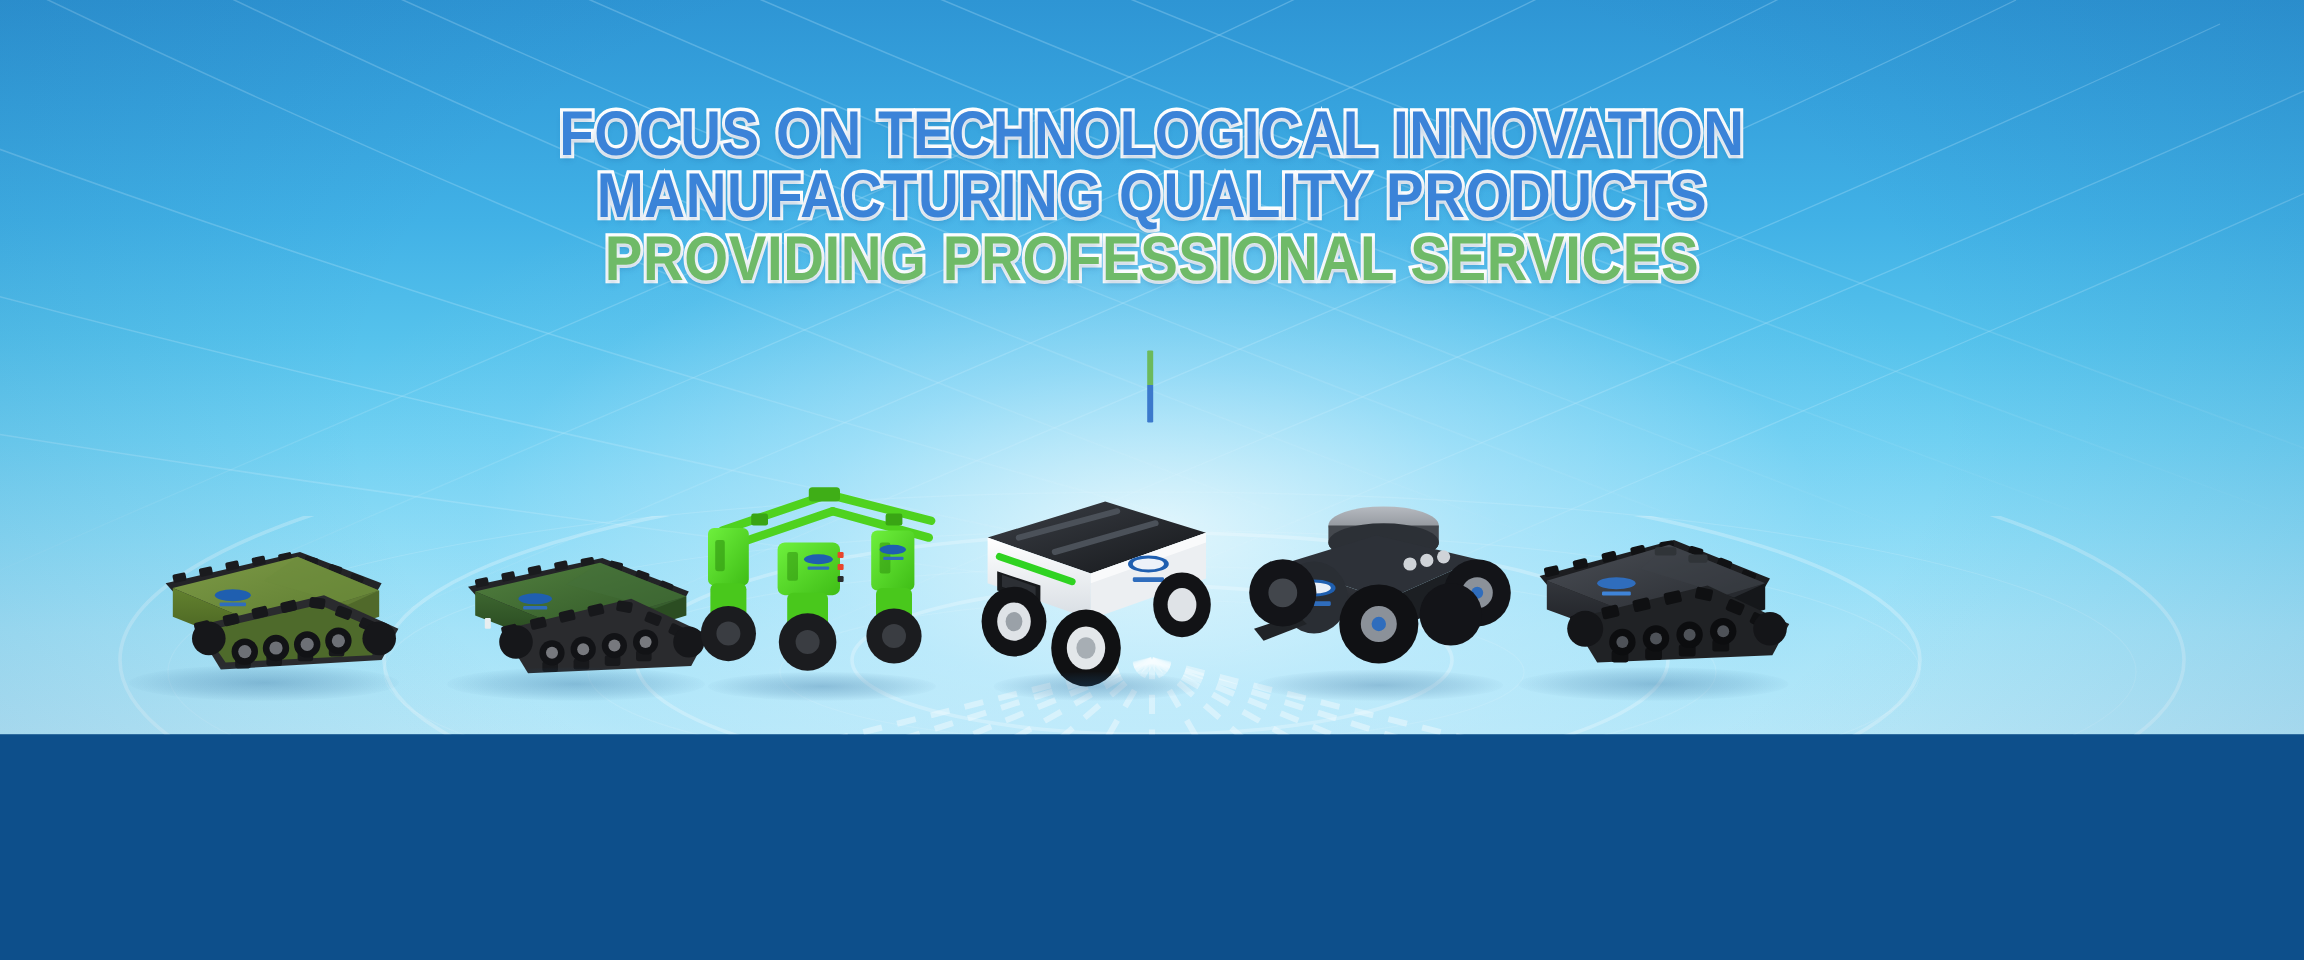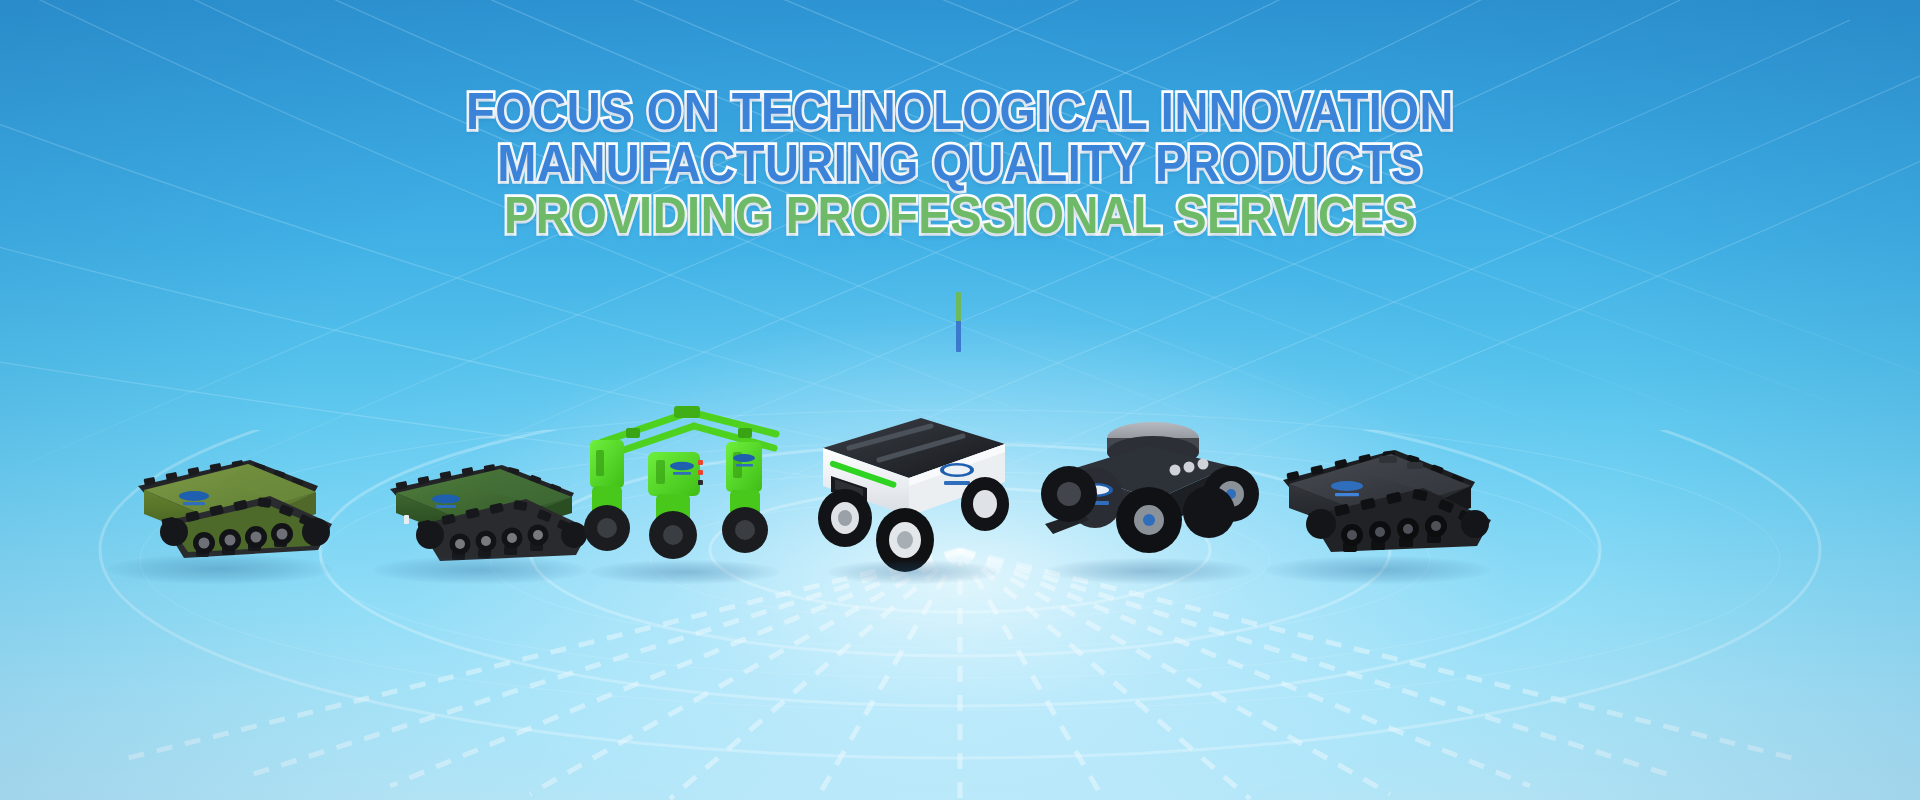--- a/index.html
+++ b/index.html
@@ -3,21 +3,21 @@
 <meta charset="utf-8">
 <style>
   html, body {
     margin: 0;
     padding: 0;
     background: #0d4f8b;
   }
   .banner {
     position: relative;
     width: 1920px;
-    height: 800px;
+    height: 612px;
     overflow: hidden;
     font-family: "Liberation Sans", sans-serif;
     background:
       radial-gradient(ellipse 900px 420px at 50% 72%, rgba(255,255,255,0.75) 0%, rgba(210,240,255,0.45) 32%, rgba(150,215,250,0.10) 62%, rgba(120,200,245,0) 80%),
       linear-gradient(180deg, #2e95d4 0%, #36a2dd 14%, #41b1e6 30%, #55c2ec 46%, #6fd0f2 60%, #8ddcf6 74%, #a6e4f8 86%, #b9e9f9 100%);
   }
 
   
   .bg-globe-lines {
     position: absolute;

